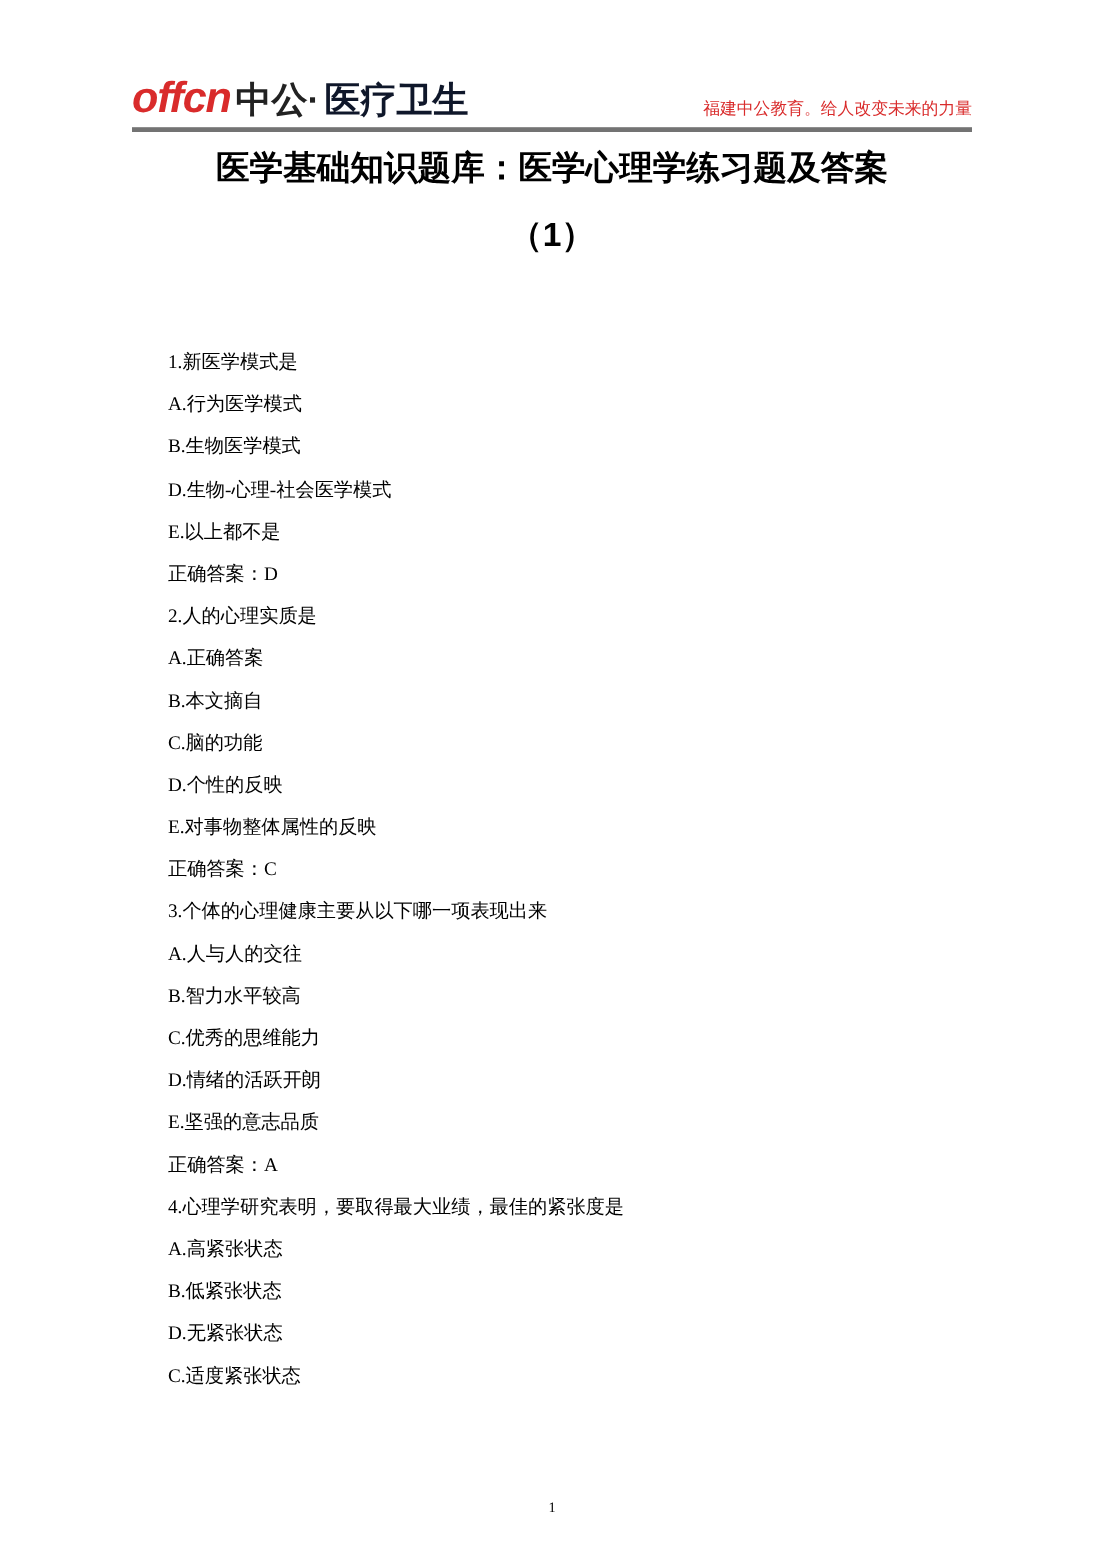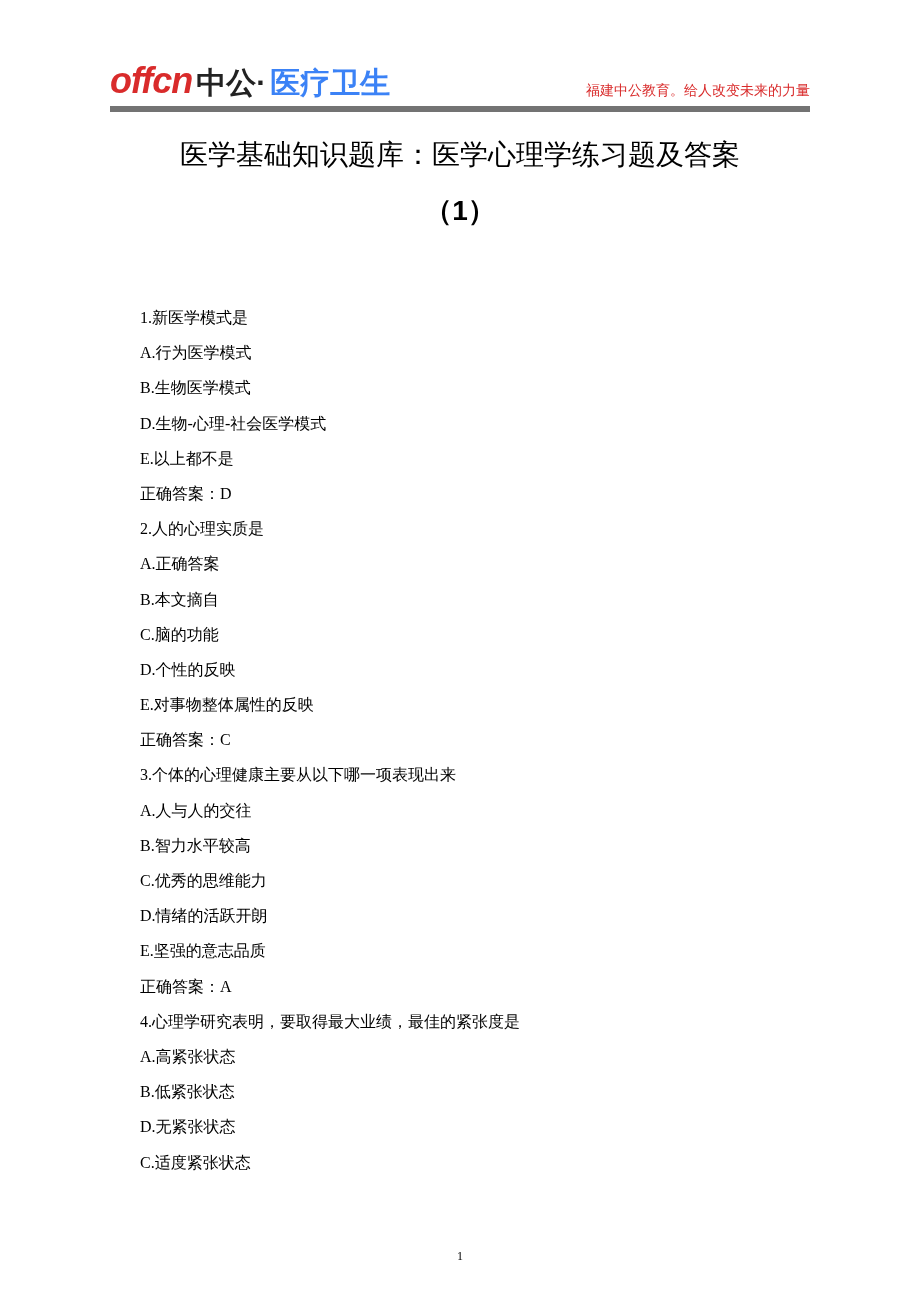--- a/index.html
+++ b/index.html
@@ -16,23 +16,23 @@
     }
     .page-container {
       padding: 60px 110px 40px 110px;
       position: relative;
       height: 100%;
     }
     .logo-row {
       display: flex;
       align-items: flex-end;
       justify-content: space-between;
-      border-bottom: 6px solid #737373;
+      border-bottom: 4px solid #737373;
       padding-bottom: 2px;
-      margin-bottom: 24px;
+      margin-bottom: 11px;
     }
     .logo {
       display: flex;
       align-items: baseline;
       gap: 4px;
     }
     .logo-offcn {
       font-family: Arial, sans-serif;
       font-weight: bold;
       font-size: 36px;
@@ -42,33 +42,33 @@
     }
     .logo-cn {
       font-size: 30px;
       font-weight: bold;
       color: #222;
       font-family: "Microsoft YaHei", sans-serif;
     }
     .logo-sub {
       font-size: 30px;
       font-weight: bold;
-      color: #3b82f6;
+      color: #0f172a;
       font-family: "Microsoft YaHei", sans-serif;
     }
     .header-right {
       font-size: 14px;
       color: #d92b2b;
       font-family: "SimSun", serif;
       padding-bottom: 4px;
     }
     .title {
       text-align: center;
       font-size: 28px;
-      font-weight: normal;
+      font-weight: bold;
       color: #000;
       margin-top: 6px;
       font-family: "SimSun", serif;
     }
     .subtitle {
       text-align: center;
       font-size: 28px;
       font-weight: bold;
       color: #000;
       margin-top: 18px;

